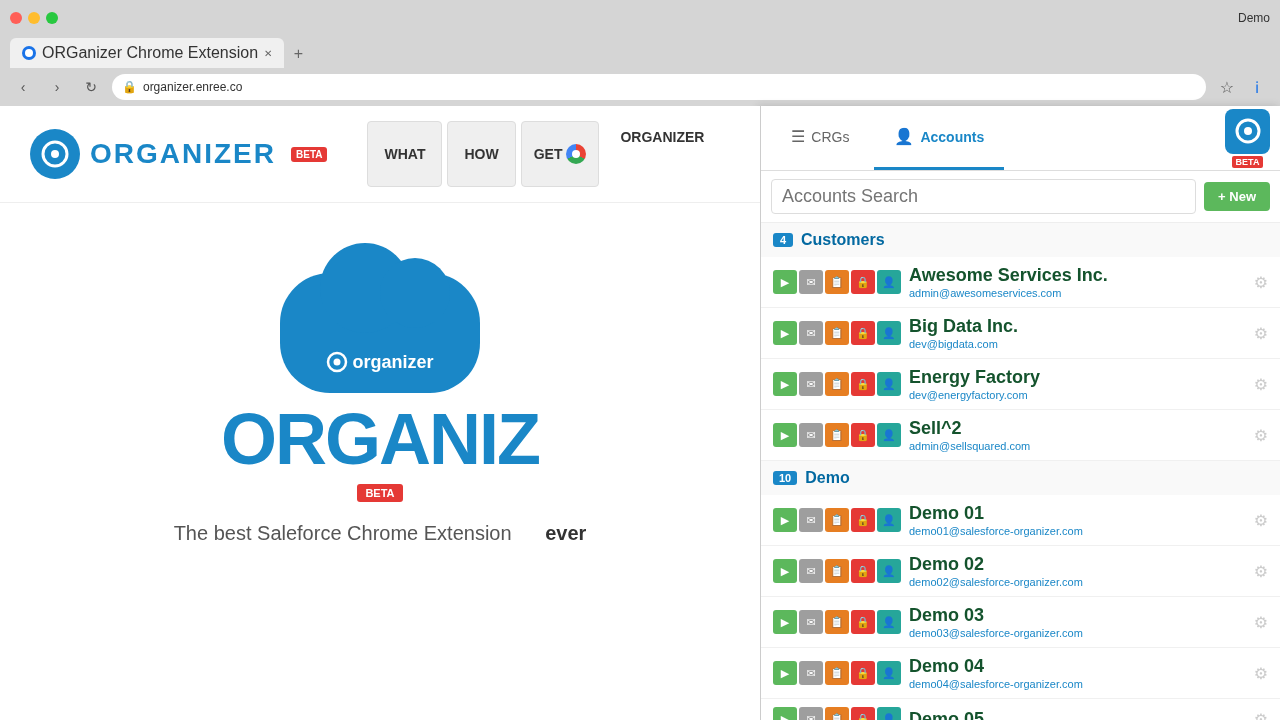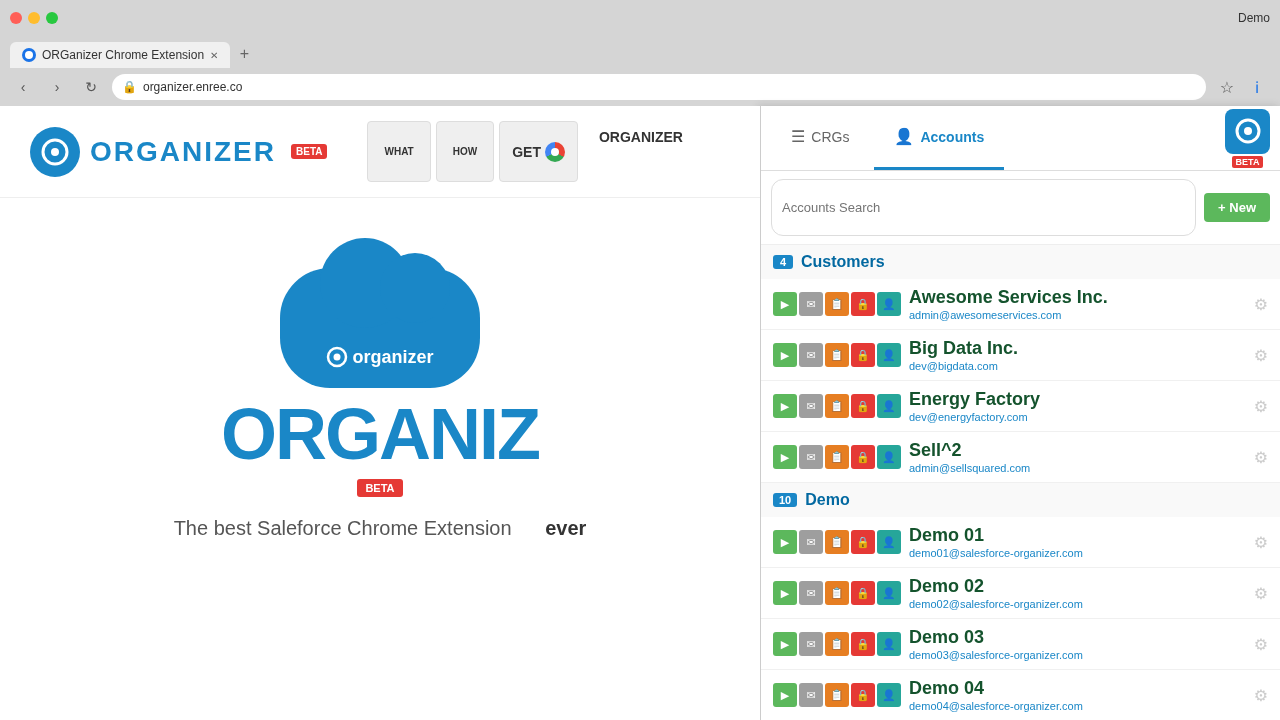--- a/index.html
+++ b/index.html
@@ -30,42 +30,42 @@
 
     
     .website-bg { flex: 1; background: white; position: relative; overflow: hidden; }
     .website-header { background: white; padding: 15px 30px; display: flex; align-items: center; gap: 20px; border-bottom: 1px solid #eee; }
     .organizer-logo { display: flex; align-items: center; gap: 10px; }
     .logo-icon { width: 50px; height: 50px; background: #1a87c7; border-radius: 50%; display: flex; align-items: center; justify-content: center; }
     .logo-icon svg { width: 30px; height: 30px; fill: white; }
     .logo-text { font-size: 28px; font-weight: 900; color: #1a87c7; letter-spacing: 2px; }
     .beta-badge { background: #e53935; color: white; font-size: 10px; font-weight: bold; padding: 2px 5px; border-radius: 3px; margin-left: 5px; }
     .website-nav { display: flex; gap: 5px; margin-left: 20px; }
-    .nav-item { padding: 24px 16px; font-size: 10px; font-weight: 600; color: #333; border: 1px solid #ddd; border-radius: 4px; cursor: pointer; }
+    .nav-item { padding: 24px 16px; font-size: 14px; font-weight: 600; color: #333; border: 1px solid #ddd; border-radius: 4px; cursor: pointer; }
     .nav-item-chrome { padding: 8px 12px; font-size: 14px; font-weight: 600; color: #333; border: 1px solid #ddd; border-radius: 4px; cursor: pointer; display: flex; align-items: center; gap: 4px; }
     .chrome-badge { width: 20px; height: 20px; border-radius: 50%; }
     .contacts-nav { padding: 8px 16px; font-size: 14px; font-weight: 600; color: #333; }
 
     
     .website-hero { padding: 30px; text-align: center; position: relative; }
     .beta-badge-center { background: #e53935; color: white; font-size: 11px; font-weight: bold; padding: 3px 8px; border-radius: 3px; display: inline-block; margin-bottom: 10px; }
 
     
     .extension-panel { width: 520px; background: white; border-left: 1px solid #ccc; display: flex; flex-direction: column; box-shadow: -2px 0 8px rgba(0,0,0,0.15); }
     .ext-header { display: flex; align-items: center; padding: 0 10px; border-bottom: 1px solid #ddd; height: 65px; gap: 5px; }
     .tab-btn { padding: 8px 20px; border: none; background: transparent; font-size: 14px; color: #666; cursor: pointer; display: flex; align-items: center; gap: 6px; border-bottom: 3px solid transparent; height: 100%; }
     .tab-btn.active { color: #1a87c7; border-bottom: 3px solid #1a87c7; font-weight: 600; }
     .tab-btn-icon { font-size: 16px; }
     .ext-logo { margin-left: auto; display: flex; flex-direction: column; align-items: center; }
     .ext-logo-img { width: 45px; height: 45px; background: #1a87c7; border-radius: 8px; display: flex; align-items: center; justify-content: center; }
     .ext-beta { background: #e53935; color: white; font-size: 9px; padding: 1px 4px; border-radius: 2px; margin-top: 2px; font-weight: bold; }
 
     
     .search-bar-row { display: flex; align-items: center; padding: 8px 10px; gap: 8px; border-bottom: 1px solid #eee; }
-    .search-input { flex: 1; border: 1px solid #ddd; border-radius: 12px; padding: 20px 10px; font-size: 13px; outline: none; }
+    .search-input { flex: 1; border: 1px solid #ddd; border-radius: 4px; padding: 6px 10px; font-size: 18px; outline: none; }
     .new-btn { background: #5cb85c; color: white; border: none; border-radius: 4px; padding: 7px 14px; font-size: 13px; font-weight: 600; cursor: pointer; display: flex; align-items: center; gap: 4px; white-space: nowrap; }
 
     
     .accounts-list { flex: 1; overflow-y: auto; }
     .group-header { display: flex; align-items: center; gap: 8px; padding: 8px 12px; background: #f9f9f9; }
     .group-count { background: #1a87c7; color: white; font-size: 11px; font-weight: bold; padding: 1px 6px; border-radius: 3px; min-width: 20px; text-align: center; }
     .group-name { font-size: 16px; font-weight: 700; color: #0369a1; }
     .account-row { display: flex; align-items: center; padding: 8px 12px; border-bottom: 1px solid #f0f0f0; gap: 8px; }
     .action-icons { display: flex; gap: 2px; }
     .act-icon { width: 24px; height: 24px; border-radius: 3px; display: flex; align-items: center; justify-content: center; font-size: 11px; color: white; cursor: pointer; flex-shrink: 0; }
@@ -93,21 +93,21 @@
     <div style="flex:1"></div>
     <div style="font-size:12px;color:#333;">Demo</div>
   </div>
   <div class="tab-bar">
     <div class="tab">
       <div class="tab-favicon">
         <svg width="10" height="10" viewBox="0 0 10 10">
             <circle cx="5" cy="5" r="4" fill="white"></circle>
           </svg>
       </div>
-      <span style="font-size:12px;color:#333;">ORGanizer Chrome Extension</span>
+      <span style="font-size:16px;color:#333;">ORGanizer Chrome Extension</span>
       <span class="tab-close">✕</span>
     </div>
     <div class="new-tab-btn">+</div>
   </div>
   <div class="address-bar">
     <div class="nav-btn">‹</div>
     <div class="nav-btn">›</div>
     <div class="nav-btn">↻</div>
     <div class="url-bar">
       <span class="lock-icon">🔒</span>

